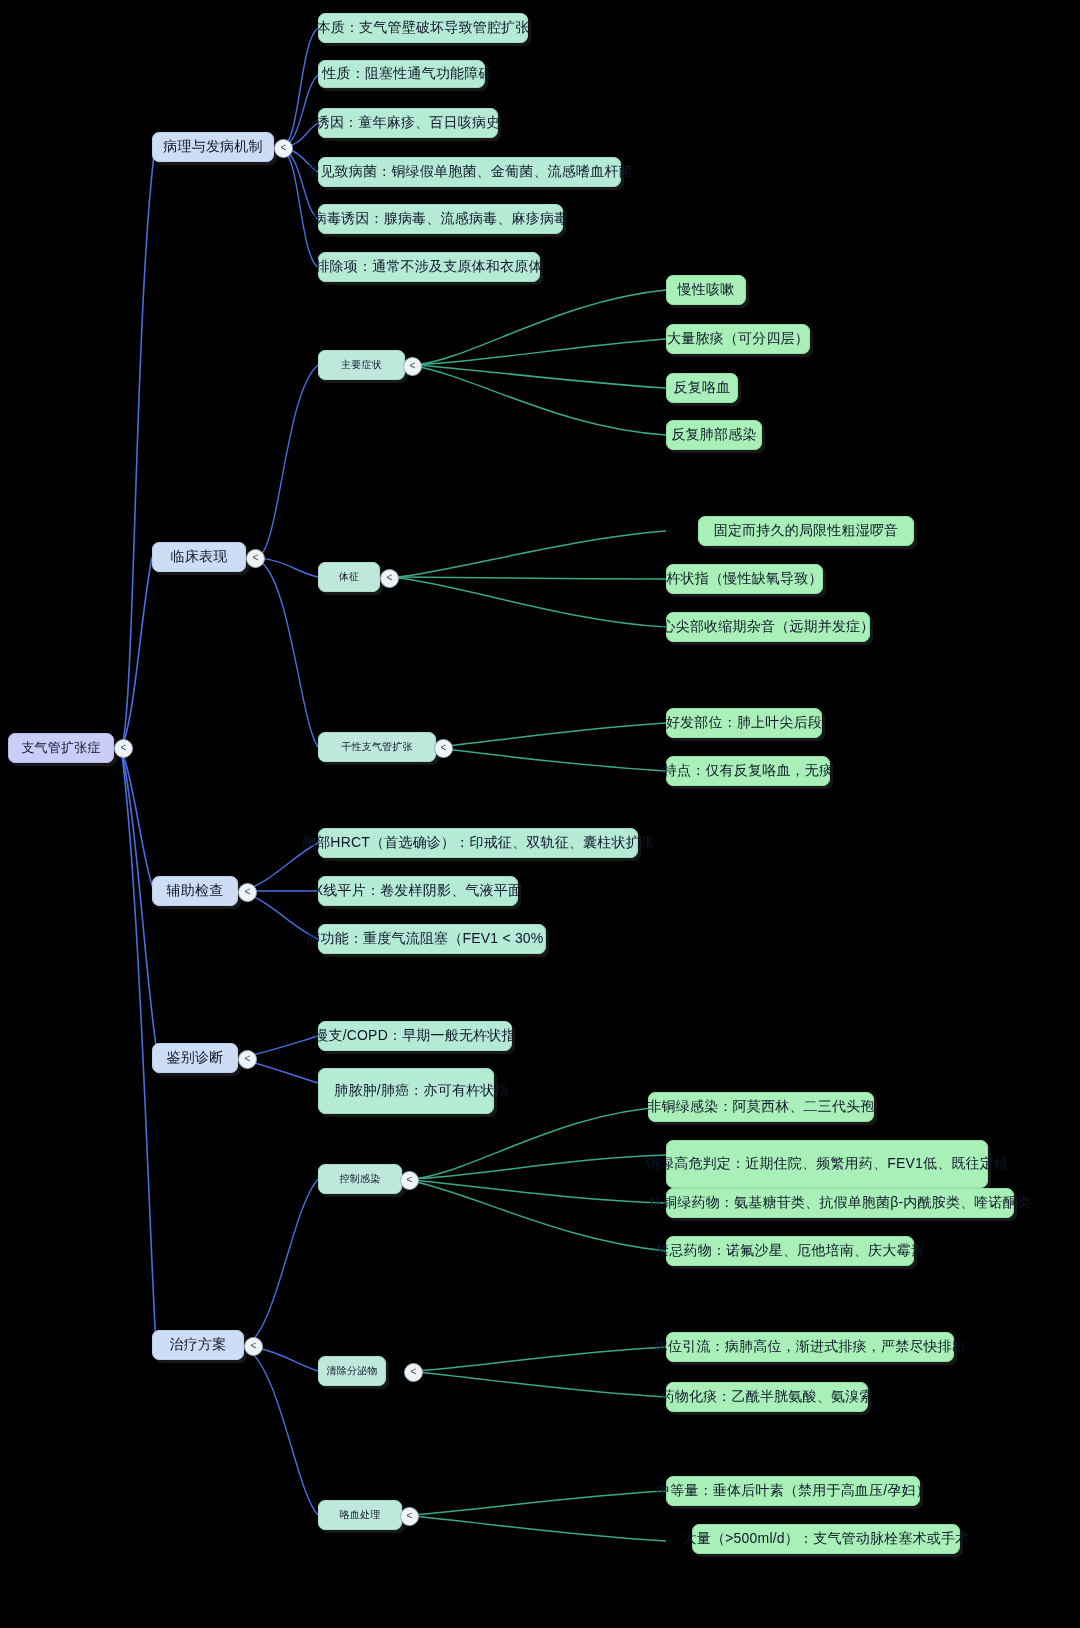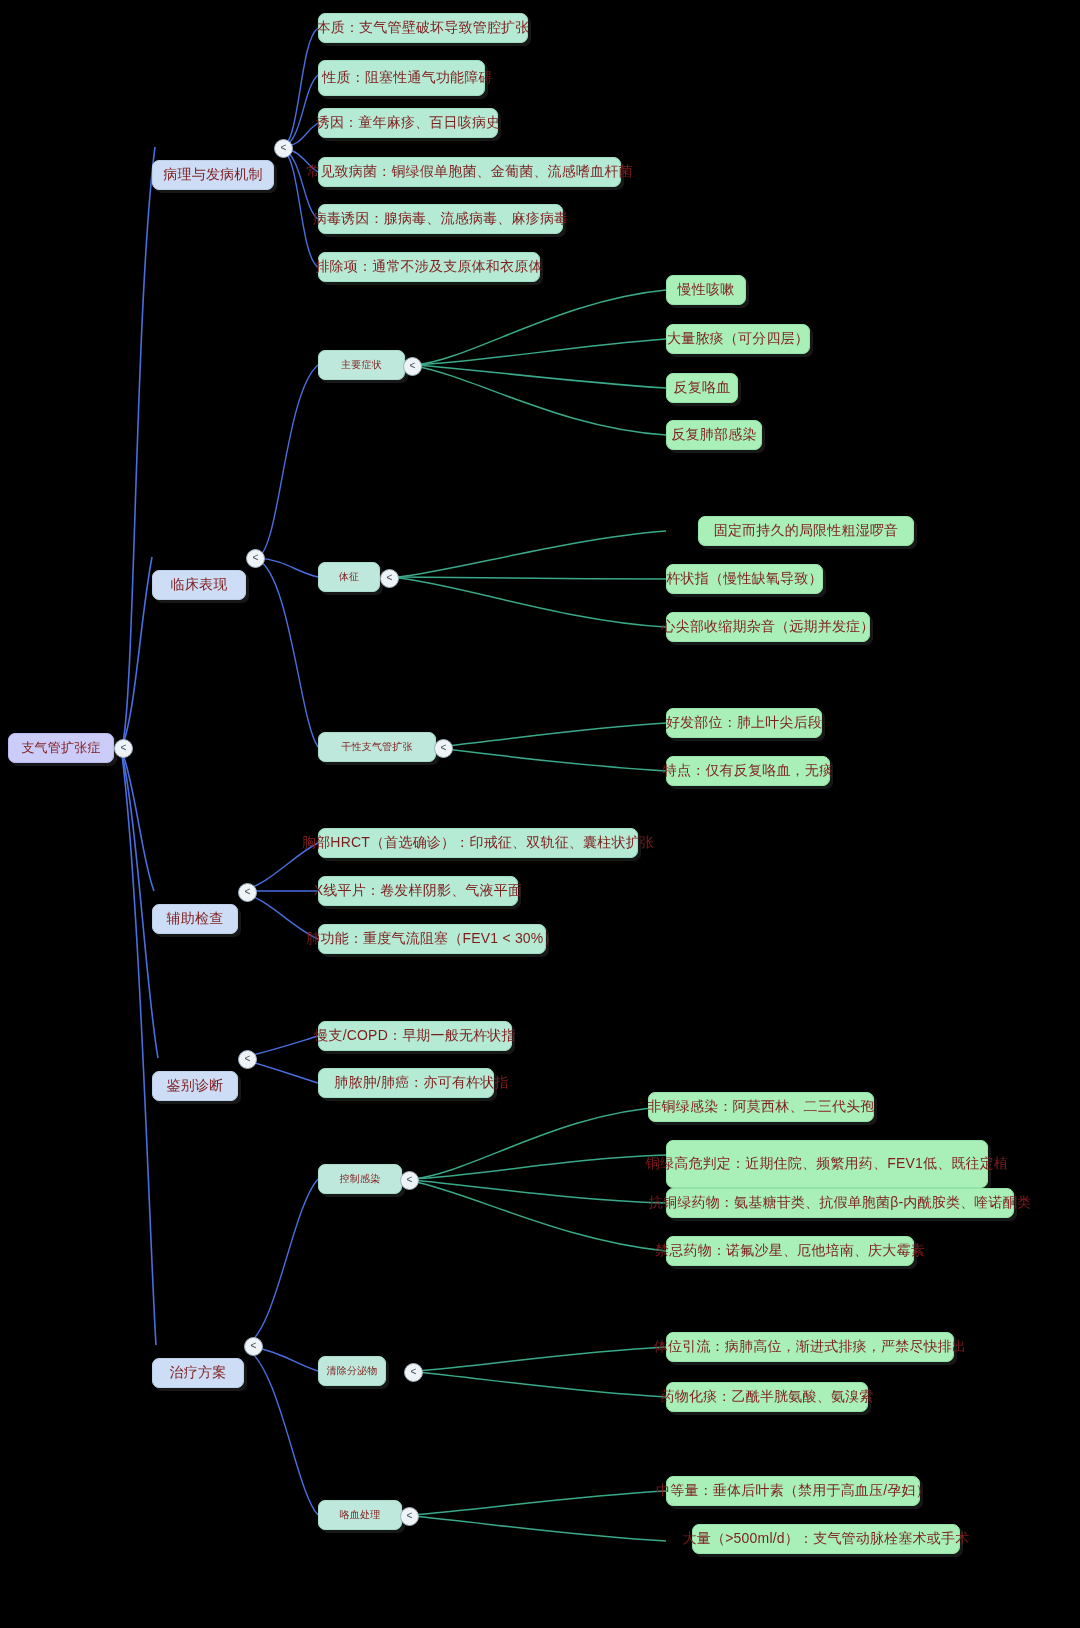--- a/index.html
+++ b/index.html
@@ -26,36 +26,35 @@
     pointer-events: none;
   }
   .node {
     position: absolute;
     box-sizing: border-box;
     display: flex;
     align-items: center;
     justify-content: center;
     white-space: nowrap;
     border-radius: 7px;
-    color: #7f1d1d;
+    color: #0f172a;
     letter-spacing: 0.2px;
     box-shadow: 3px 3px 0 rgba(255,255,255,0.09);
   }
   .node.root {
     background: #ccccf8;
     border: 1px solid #b9b9ee;
     font-size: 13px;
     padding: 0 12px;
   }
   .node.l1 {
     background: #ccddf5;
     border: 1px solid #bcd0ea;
     font-size: 14px;
     padding: 0 12px;
-    margin-top: 28px;
   }
   .node.l2 {
     background: #bfe8dc;
     border: 1px solid #a9dccd;
     font-size: 10px;
     padding: 0 12px;
   }
   .node.leaf {
     background: #a8f0b8;
     border: 1px solid #93e3a6;
@@ -167,21 +166,21 @@
   <div class="collapse" style="left:114px; top:739px;">&lt;</div>
 
   <div class="node l1" style="left:152px; top:132px; width:122px; height:30px;">
     <span>病理与发病机制</span>
   </div>
   <div class="collapse" style="left:274px; top:139px;">&lt;</div>
 
   <div class="node leaf teal" style="left:318px; top:13px; width:210px; height:30px;">
     <span>本质：支气管壁破坏导致管腔扩张</span>
   </div>
-  <div class="node leaf teal" style="left:318px; top:60px; width:167px; height:36px;padding-left:24px;">
+  <div class="node leaf teal" style="left:318px; top:60px; width:167px; height:28px;padding-left:24px;">
     <span>性质：阻塞性通气功能障碍</span>
   </div>
   <div class="node leaf teal" style="left:318px; top:108px; width:180px; height:30px;">
     <span>诱因：童年麻疹、百日咳病史</span>
   </div>
   <div class="node leaf teal" style="left:318px; top:204px; width:245px; height:30px;">
     <span>病毒诱因：腺病毒、流感病毒、麻疹病毒</span>
   </div>
   <div class="node leaf teal" style="left:318px; top:157px; width:303px; height:30px;">
     <span>常见致病菌：铜绿假单胞菌、金葡菌、流感嗜血杆菌</span>
@@ -256,21 +255,21 @@
   </div>
 
   <div class="node l1" style="left:152px; top:1043px; width:86px; height:30px;">
     <span>鉴别诊断</span>
   </div>
   <div class="collapse" style="left:238px; top:1050px;">&lt;</div>
 
   <div class="node leaf teal" style="left:318px; top:1021px; width:194px; height:30px;">
     <span>慢支/COPD：早期一般无杵状指</span>
   </div>
-  <div class="node leaf teal" style="left:318px; top:1068px; width:176px; height:30px;padding-left:43px;">
+  <div class="node leaf teal" style="left:318px; top:1068px; width:176px; height:46px;padding-left:43px;">
     <span>肺脓肿/肺癌：亦可有杵状指</span>
   </div>
 
   <div class="node l1" style="left:152px; top:1330px; width:92px; height:30px;">
     <span>治疗方案</span>
   </div>
   <div class="collapse" style="left:244px; top:1337px;">&lt;</div>
 
   <div class="node l2" style="left:318px; top:1164px; width:84px; height:30px;">
     <span>控制感染</span>

